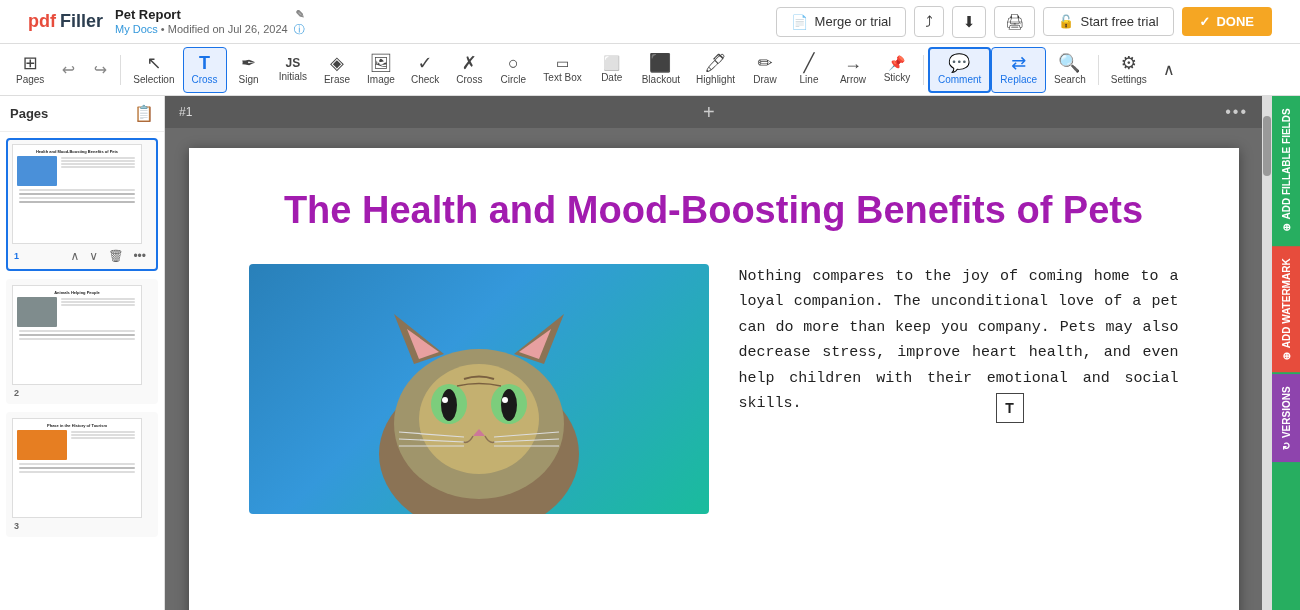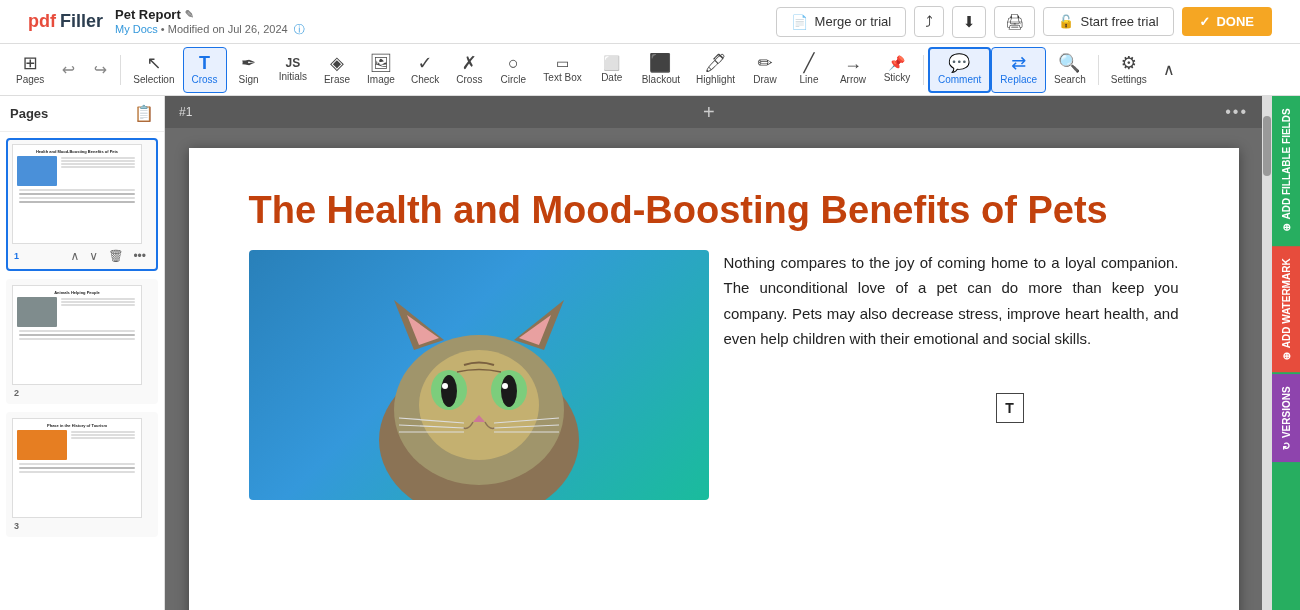--- a/index.html
+++ b/index.html
@@ -9,21 +9,21 @@
     .header {
       display: flex; align-items: center; justify-content: space-between;
       background: #fff; padding: 0 28px; height: 44px; border-bottom: 1px solid #ddd;
       flex-shrink: 0;
     }
     .header-left { display: flex; align-items: center; gap: 12px; }
     .logo { display: flex; align-items: center; gap: 4px; }
     .logo-pdf { color: #e74c3c; font-weight: 700; font-size: 18px; }
     .logo-filler { color: #2c3e50; font-weight: 700; font-size: 18px; }
     .doc-info { display: flex; flex-direction: column; }
-    .doc-title { display: flex; align-items: center; gap: 4px; font-size: 13px; font-weight: 600; color: #222; }
+    .doc-title { display: flex; align-items: center; gap: 4px; font-size: 13px; font-weight: 600; color: #222; justify-content: space-between; }
     .doc-title .edit-icon { color: #888; font-size: 11px; cursor: pointer; }
     .doc-subtitle { font-size: 11px; color: #666; }
     .doc-subtitle a { color: #3498db; text-decoration: none; }
     .header-right { display: flex; align-items: center; gap: 8px; }
     .btn-merge { display: flex; align-items: center; gap: 6px; padding: 6px 14px; border: 1px solid #ccc; border-radius: 4px; background: #fff; font-size: 13px; cursor: pointer; color: #333; }
     .btn-share { display: flex; align-items: center; padding: 6px 10px; border: 1px solid #ccc; border-radius: 4px; background: #fff; cursor: pointer; color: #333; }
     .btn-download { display: flex; align-items: center; padding: 6px 10px; border: 1px solid #ccc; border-radius: 4px; background: #fff; cursor: pointer; color: #333; }
     .btn-print { display: flex; align-items: center; padding: 6px 10px; border: 1px solid #ccc; border-radius: 4px; background: #fff; cursor: pointer; color: #333; }
     .btn-trial { display: flex; align-items: center; gap: 6px; padding: 6px 14px; border: 1px solid #ccc; border-radius: 4px; background: #fff; font-size: 13px; cursor: pointer; color: #333; }
     .btn-done { display: flex; align-items: center; gap: 6px; padding: 7px 18px; border: none; border-radius: 4px; background: #f5a623; font-size: 13px; font-weight: 600; cursor: pointer; color: #fff; }
@@ -112,25 +112,25 @@
     }
     .pdf-page-num { color: #ddd; font-size: 12px; }
     .pdf-add-btn { color: #ccc; font-size: 20px; cursor: pointer; }
     .pdf-more-btn { color: #ccc; font-size: 16px; cursor: pointer; letter-spacing: 2px; }
     .pdf-page {
       background: #fff; margin: 20px auto; width: 1050px; min-height: 500px;
       box-shadow: 0 2px 12px rgba(0,0,0,0.4); padding: 40px 60px;
       position: relative;
     }
     .pdf-page-title {
-      font-size: 38px; font-weight: 900; color: #c2410c;
-      line-height: 1.2; margin-bottom: 16px;
+      font-size: 38px; font-weight: 900; text-align: center; color: #a21caf;
+      line-height: 1.2; margin-bottom: 30px;
     }
     .pdf-content-row {
-      display: flex; gap: 15px; align-items: flex-start;
+      display: flex; gap: 30px; align-items: flex-start; font-family: Liberation Mono, monospace;
     }
     .pdf-cat-image {
       width: 460px; height: 250px; background: linear-gradient(135deg, #2980b9 0%, #3498db 40%, #1abc9c 100%);
       border-radius: 4px; flex-shrink: 0; position: relative; overflow: hidden;
     }
     .cat-face {
       position: absolute; bottom: 0; left: 50%; transform: translateX(-50%);
       width: 280px; height: 240px;
     }
     .pdf-text-content { flex: 1; font-size: 15px; color: #222; line-height: 1.7; text-align: justify; }

